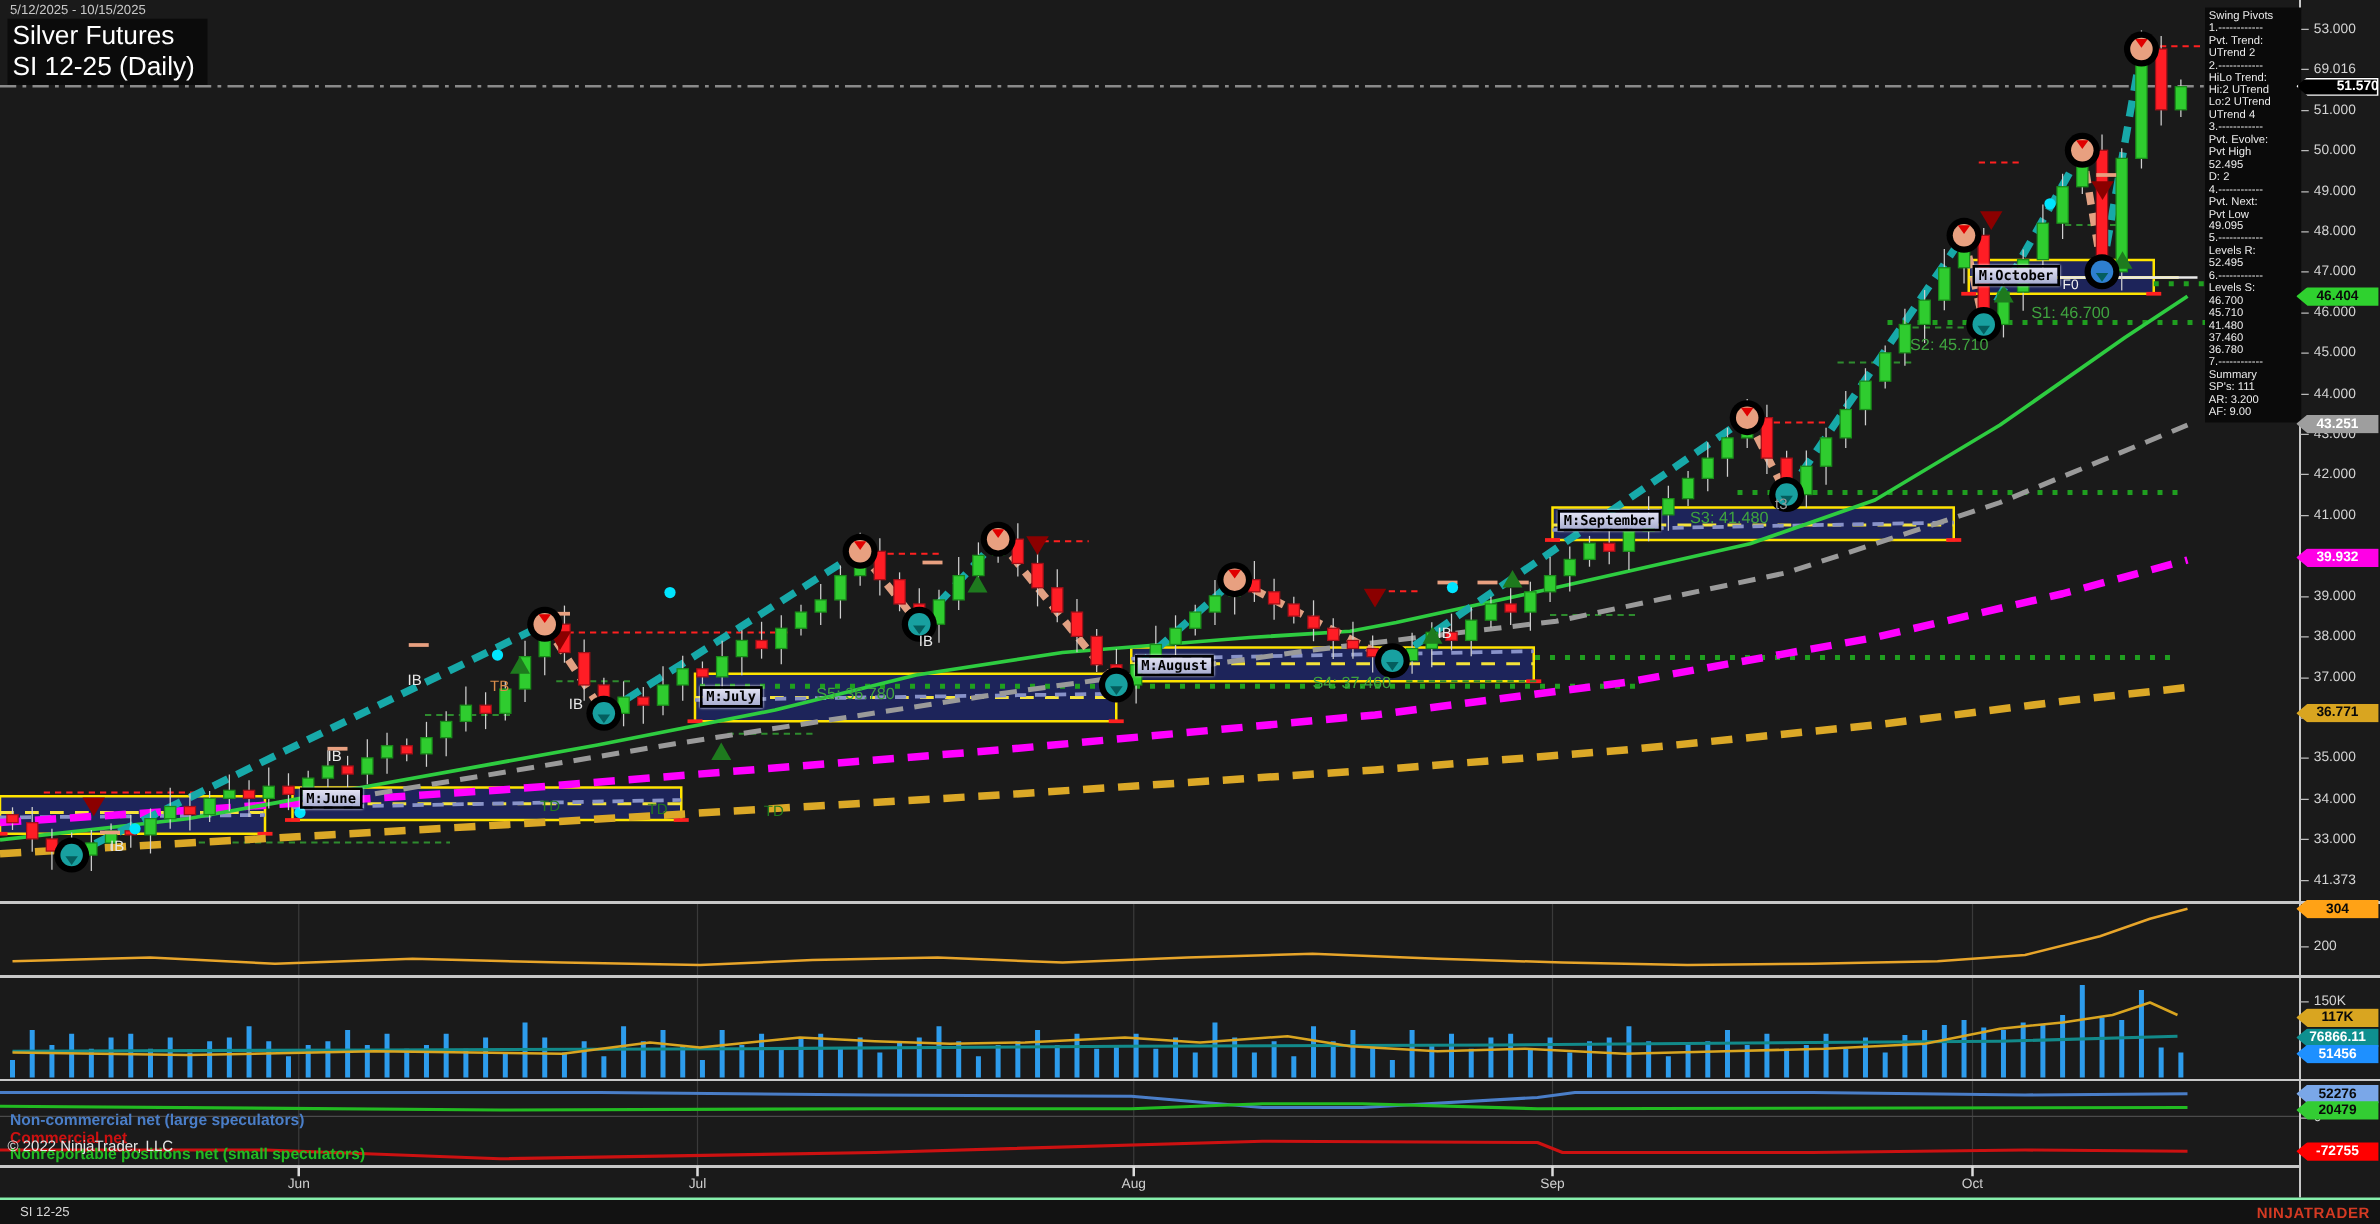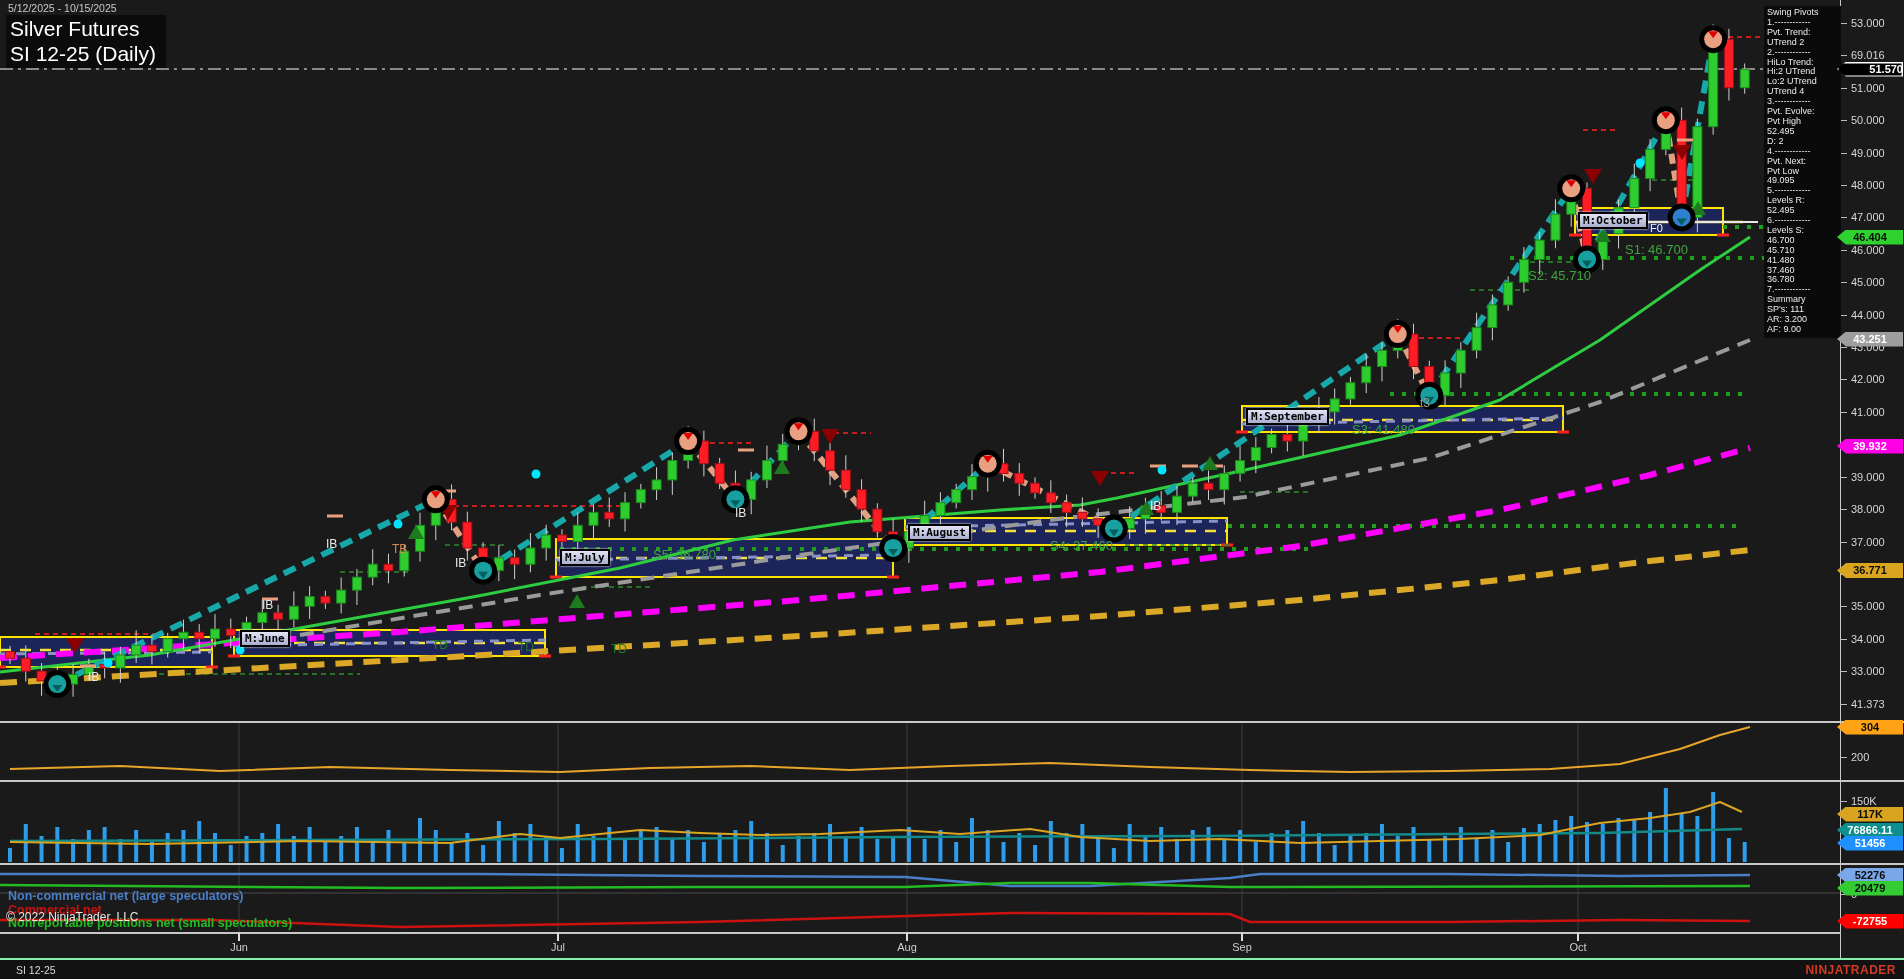--- a/index.html
+++ b/index.html
@@ -670,21 +670,21 @@
       <div class="tag" style="top: 867.5px; background: rgb(122, 167, 232); color: rgb(10, 10, 10);">52276</div>
       <div class="tag" style="top: 880.5px; background: rgb(51, 204, 51); color: rgb(10, 10, 10);">20479</div>
       <div class="tag" style="top: 913.5px; background: rgb(255, 0, 0); color: rgb(255, 255, 255);">-72755</div>
       <div class="mlabel" style="left: 239px;">Jun</div>
       <div class="mlabel" style="left: 558px;">Jul</div>
       <div class="mlabel" style="left: 907px;">Aug</div>
       <div class="mlabel" style="left: 1242px;">Sep</div>
       <div class="mlabel" style="left: 1578px;">Oct</div>
       <div class="slevel" style="left: 1625px; top: 242px;">S1: 46.700</div>
       <div class="slevel" style="left: 1528px; top: 268px;">S2: 45.710</div>
-      <div class="slevel" style="left: 1352px; top: 406px; margin-top: 16px;">S3: 41.480</div>
+      <div class="slevel" style="left: 1352px; top: 406px;">S3: 41.480</div>
       <div class="slevel" style="left: 1050px; top: 538px;">S4: 37.460</div>
       <div class="slevel" style="left: 653px; top: 547px;">S5: 36.780</div>
       <div class="boxlabel" style="left: 240px; top: 630px;">M:June</div>
       <div class="boxlabel" style="left: 560px; top: 549px;">M:July</div>
       <div class="boxlabel" style="left: 908px; top: 524px;">M:August</div>
       <div class="boxlabel" style="left: 1246px; top: 408px;">M:September</div>
       <div class="boxlabel" style="left: 1578px; top: 212px;">M:October</div>
       <div style="position: absolute; left: 1650px; top: 222px; color: rgb(242, 242, 242); font-size: 11px; z-index: 4;">F0</div>
       <div class="chartlbl" style="left: 88px; top: 670px; color: rgb(232, 232, 232);">IB</div>
       <div class="chartlbl" style="left: 262px; top: 598px; color: rgb(232, 232, 232);">IB</div>

